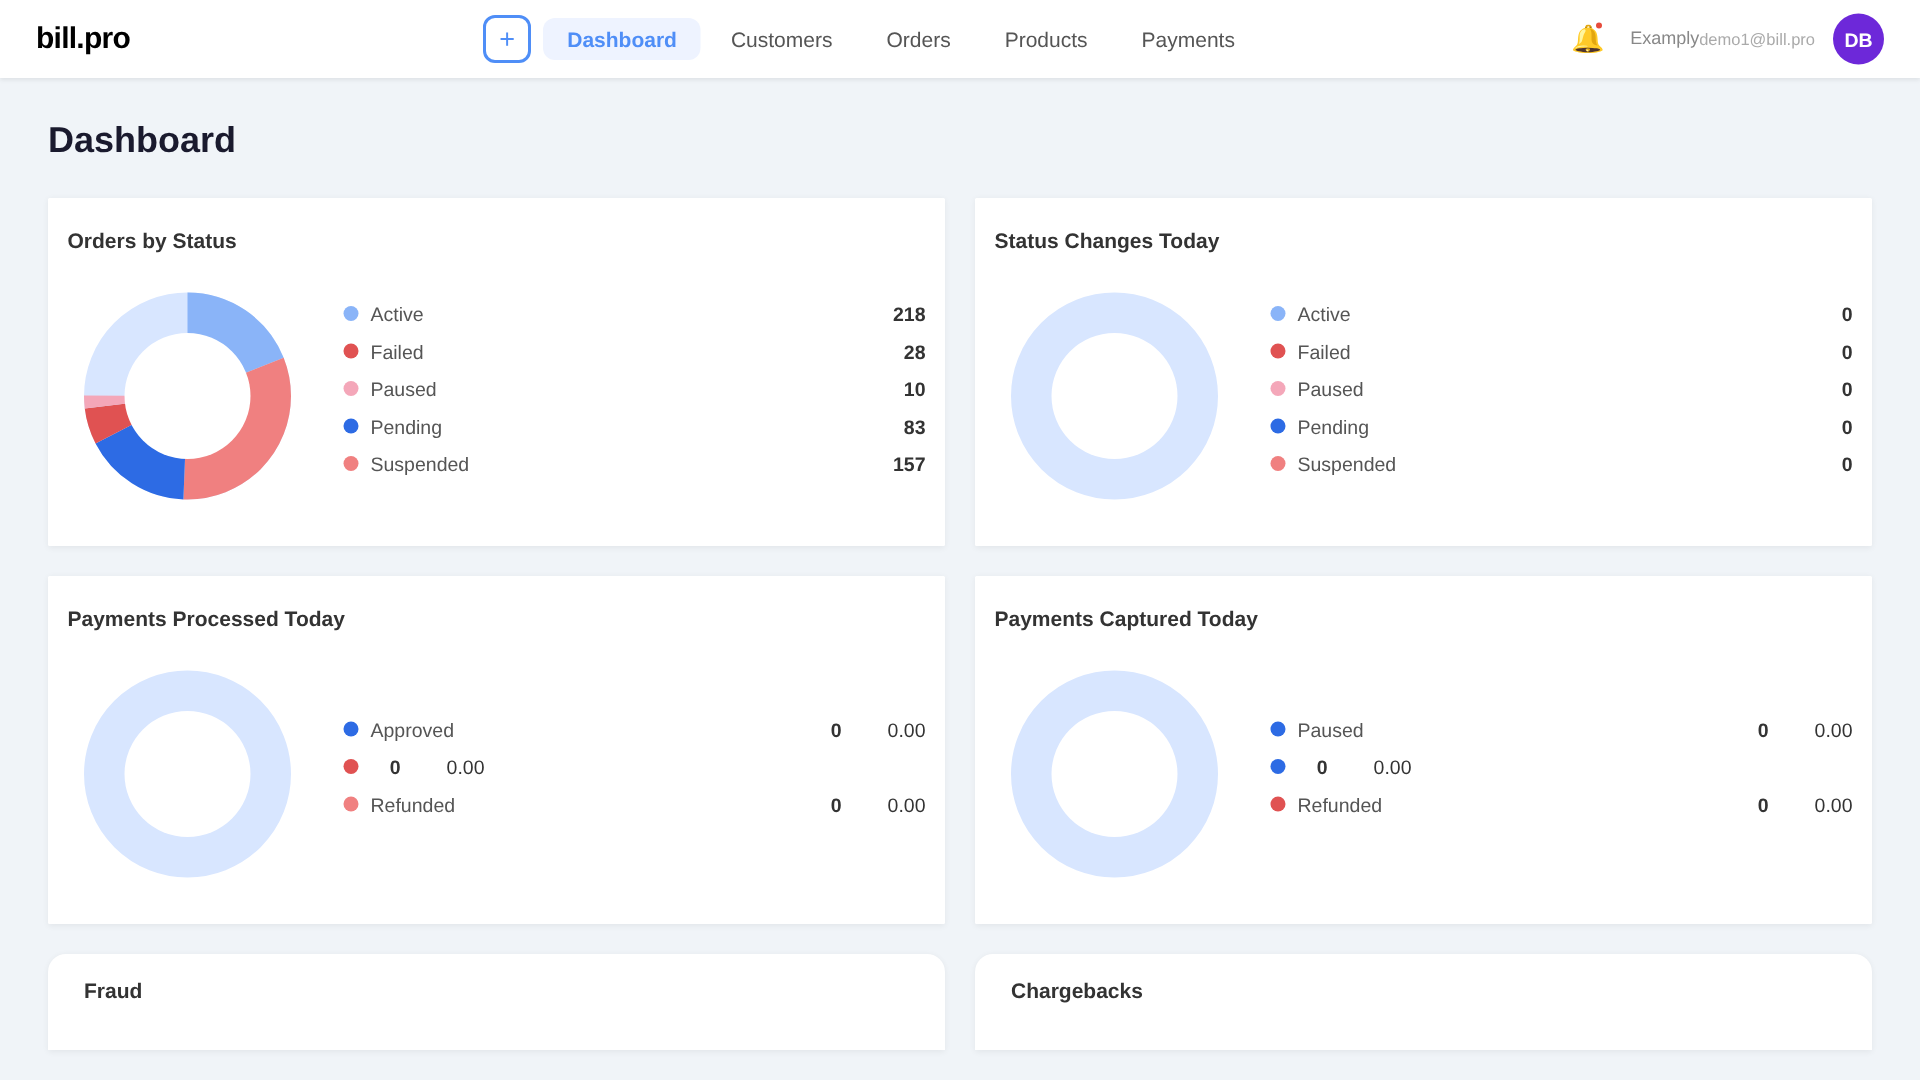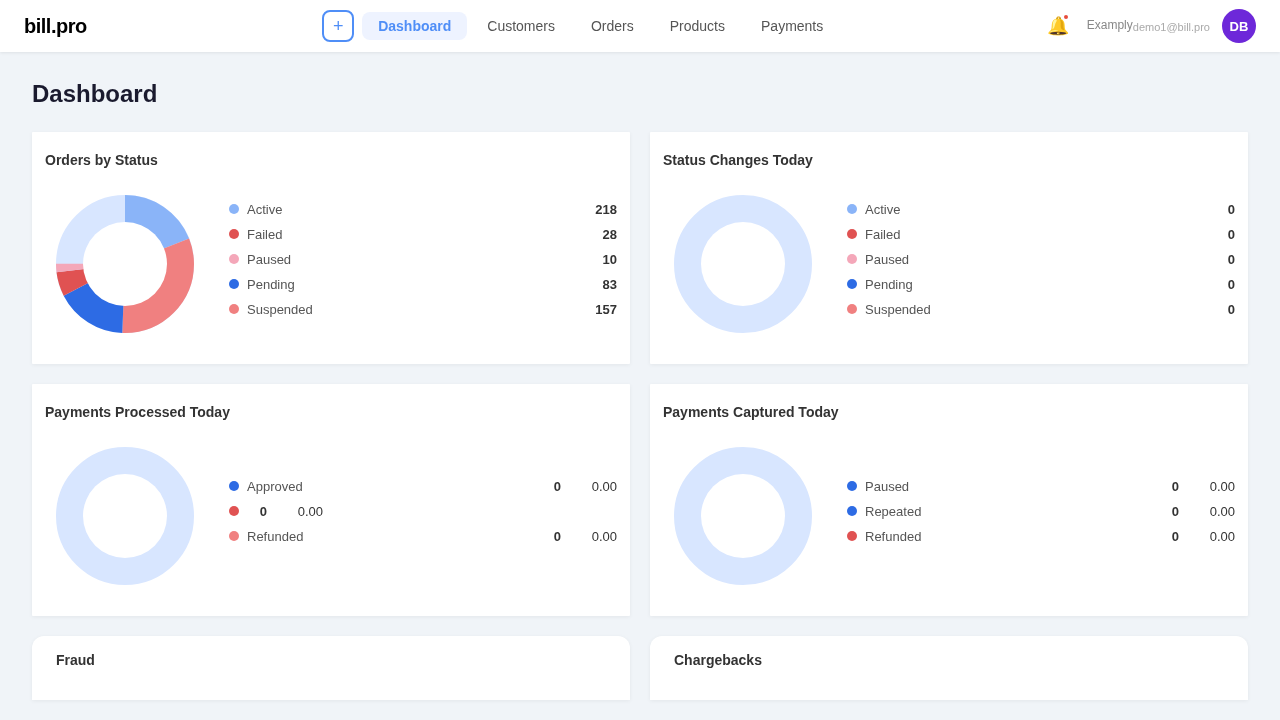--- a/index.html
+++ b/index.html
@@ -367,21 +367,20 @@
         </div>
         <div class="legend">
           <div class="legend-item">
             <div class="legend-dot" style="background:#2d6be4"></div>
             <span class="legend-label">Paused</span>
             <span class="legend-value" style="min-width:20px">0</span>
             <span class="legend-value2">0.00</span>
           </div>
           <div class="legend-item">
             <div class="legend-dot" style="background:#2d6be4"></div>
-            <span class="legend-label">Repeated</span>
             <span class="legend-value" style="min-width:20px">0</span>
             <span class="legend-value2">0.00</span>
           </div>
           <div class="legend-item">
             <div class="legend-dot" style="background:#e05252"></div>
             <span class="legend-label">Refunded</span>
             <span class="legend-value" style="min-width:20px">0</span>
             <span class="legend-value2">0.00</span>
           </div>
         </div>

